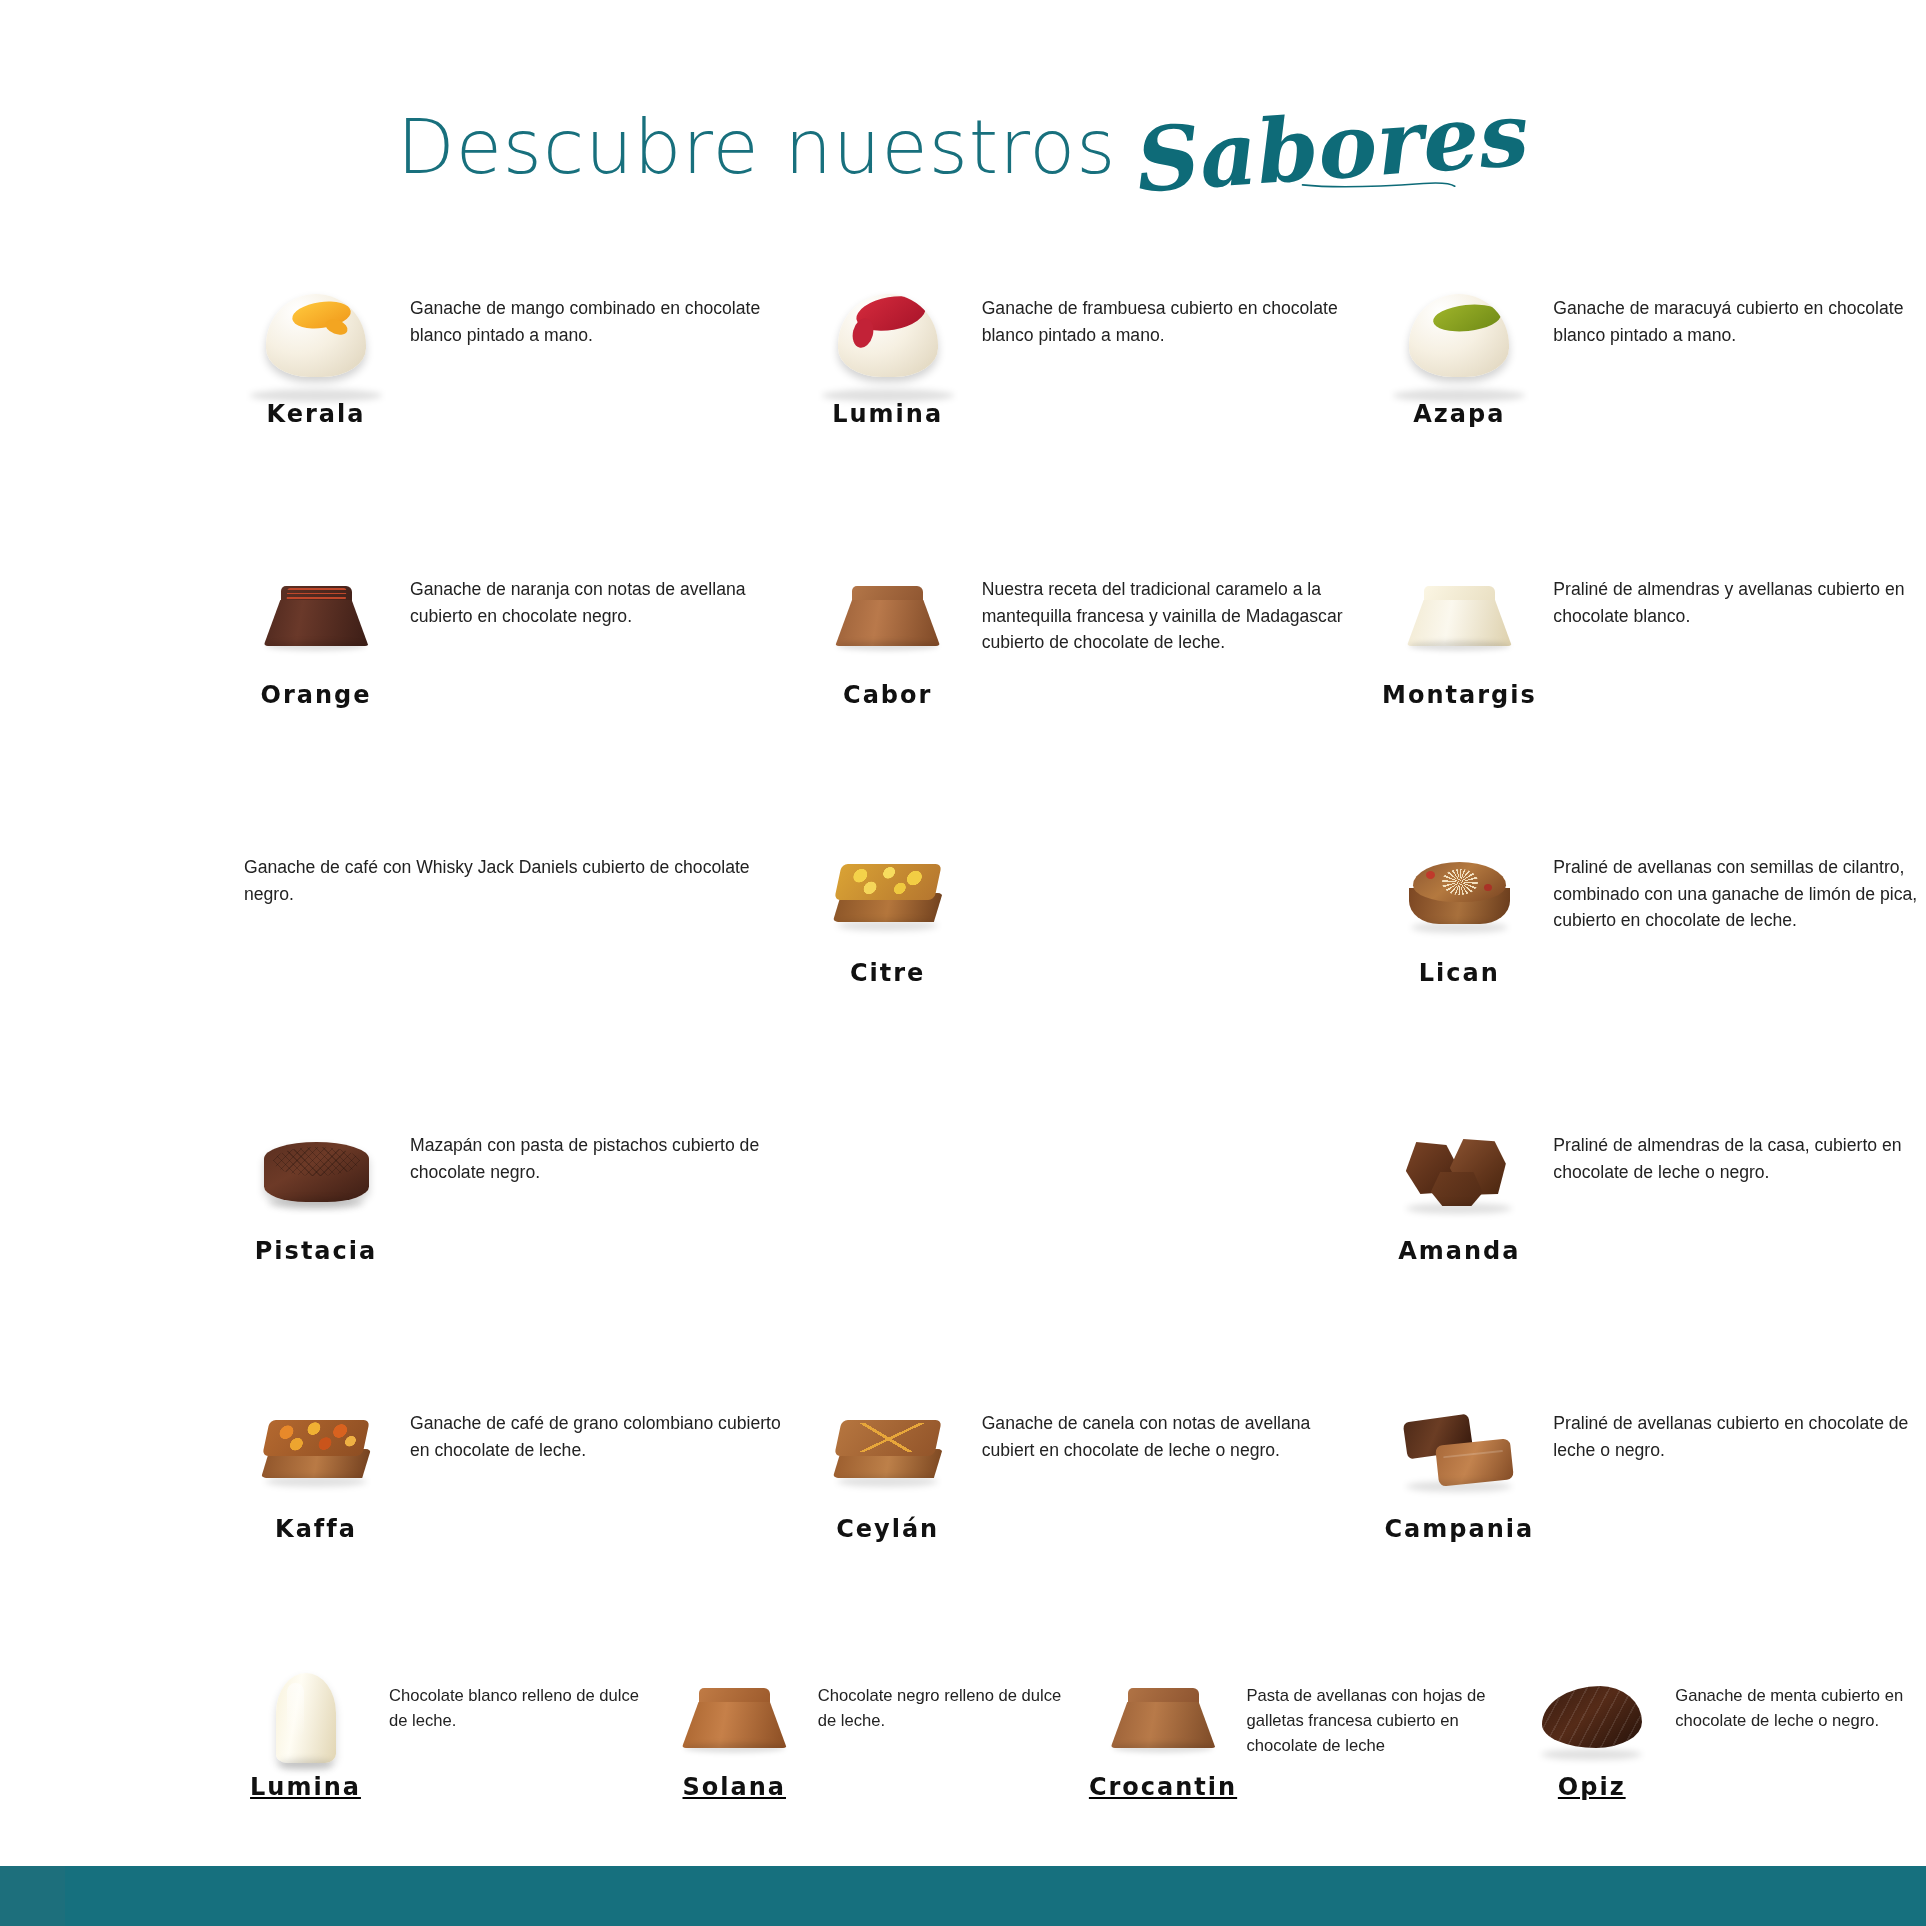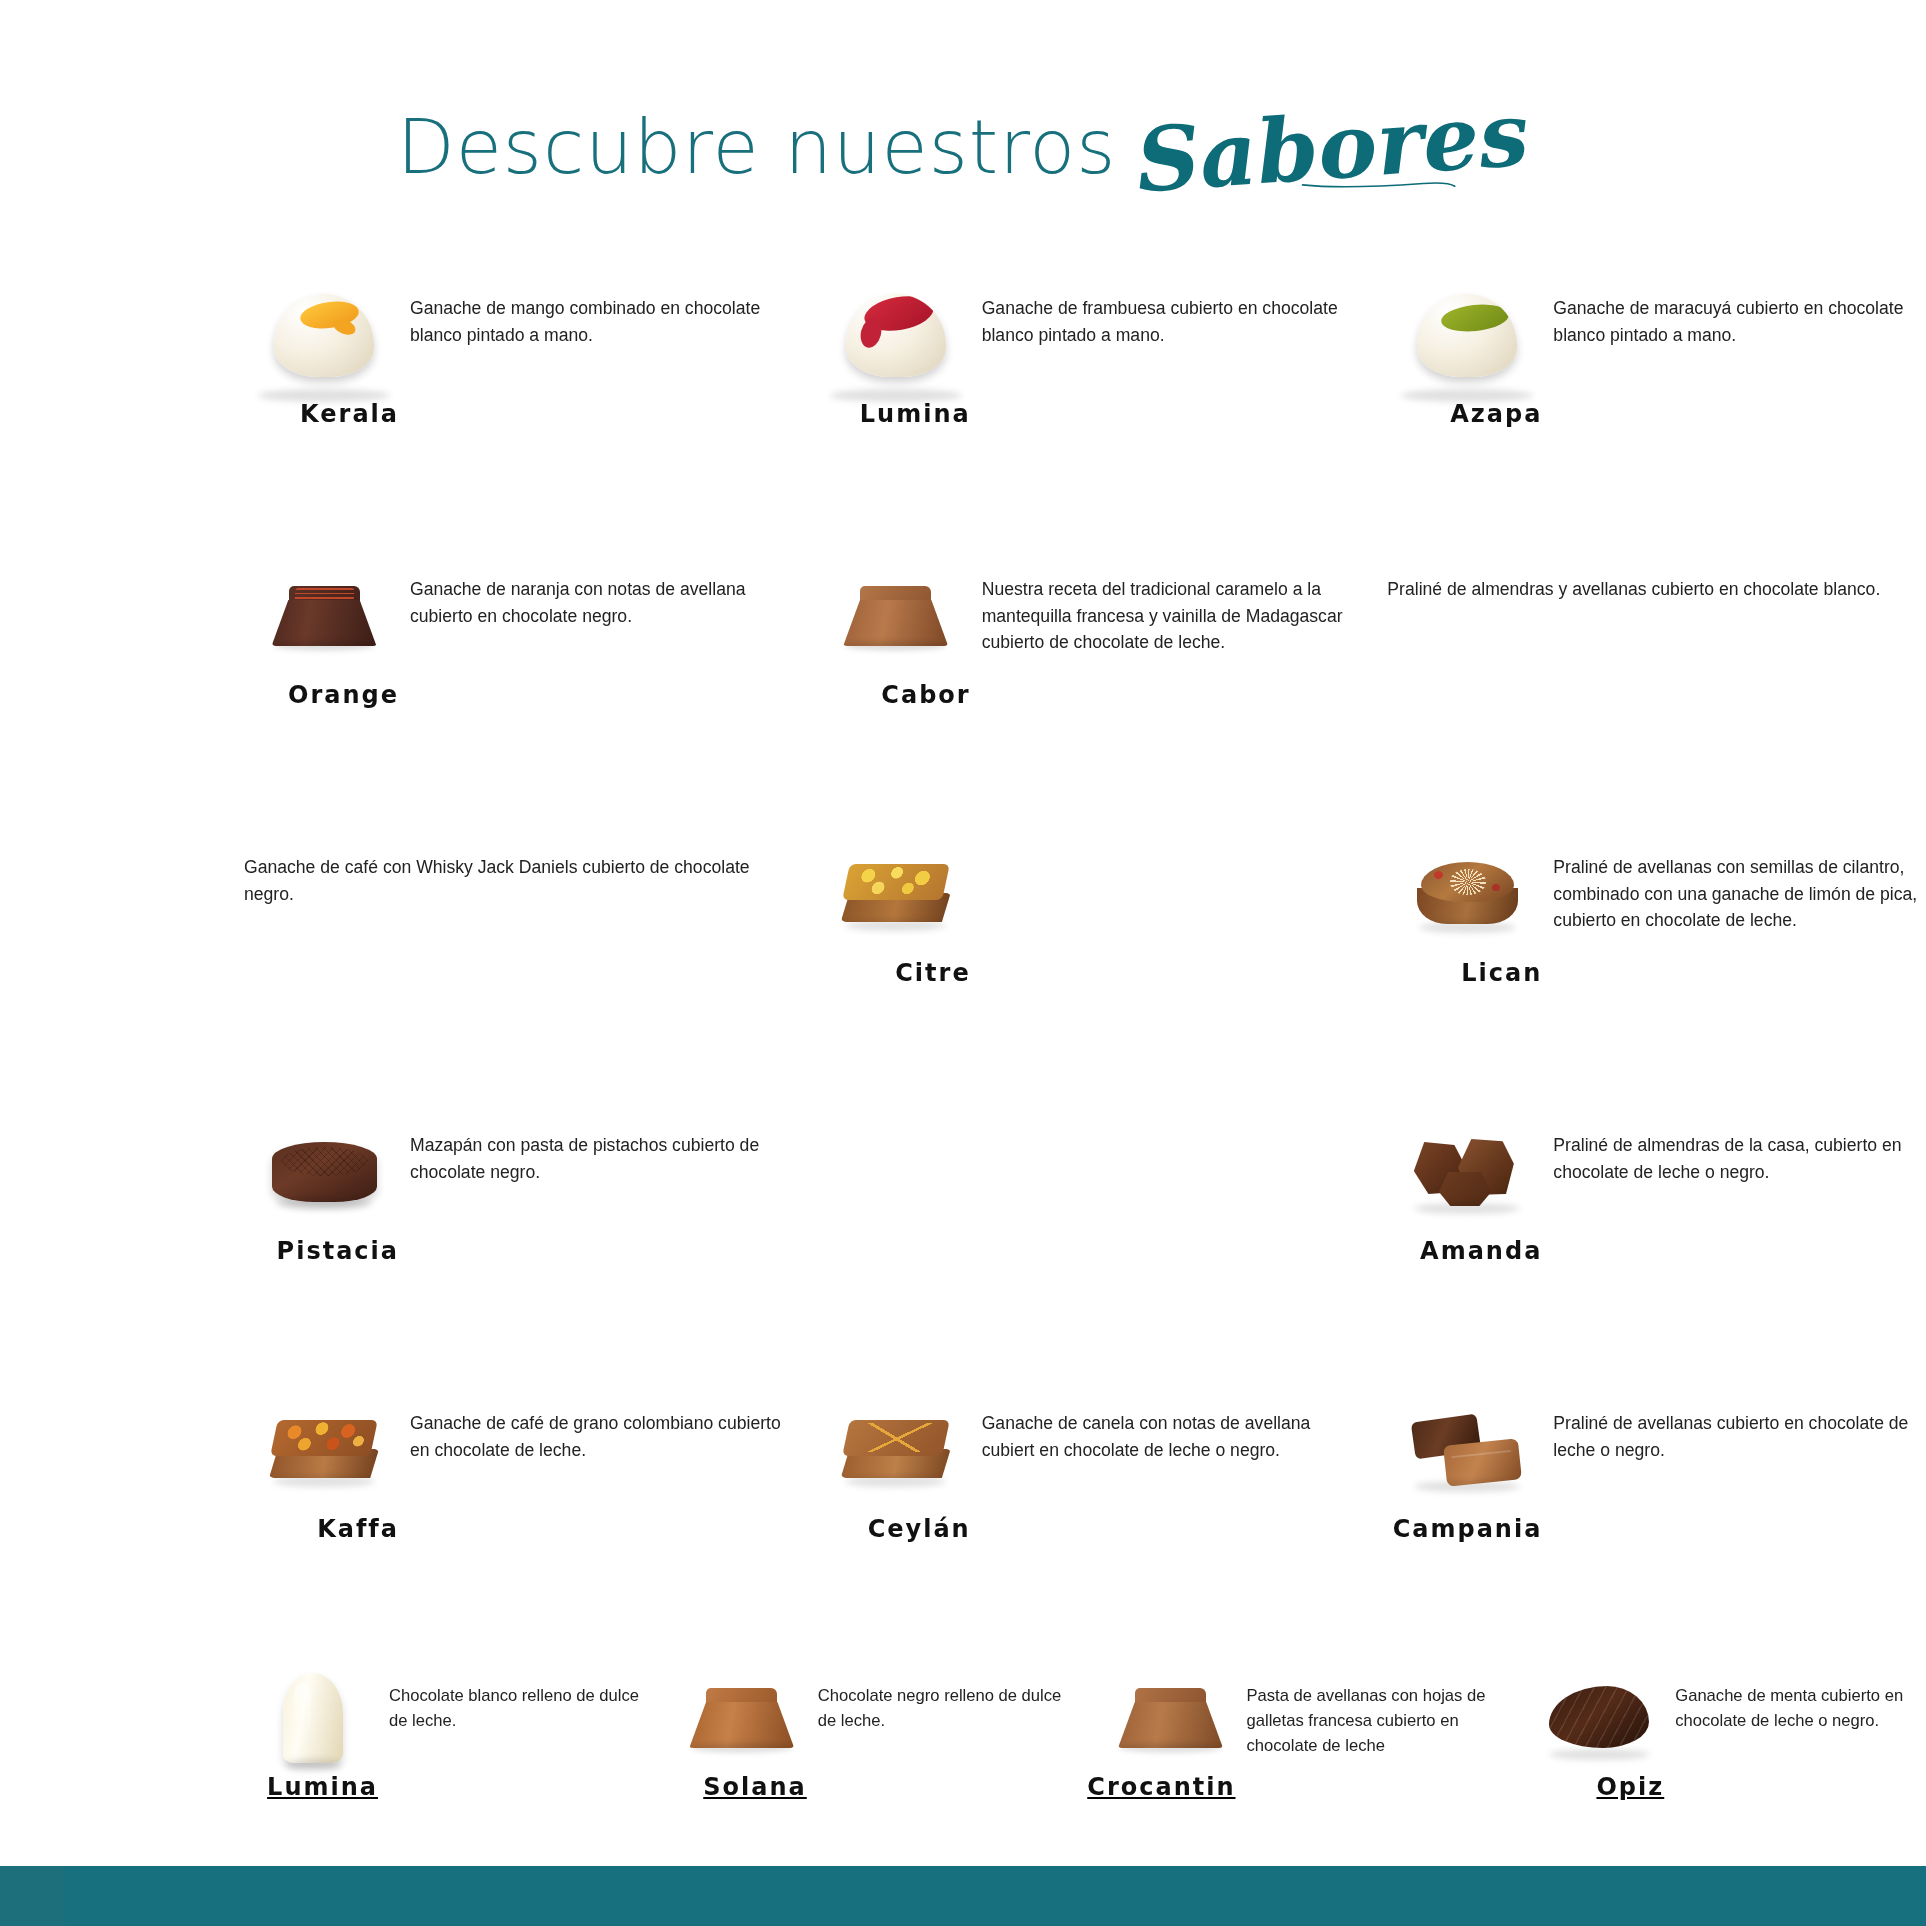--- a/index.html
+++ b/index.html
@@ -78,21 +78,21 @@
     display: flex;
     align-items: flex-start;
     width: 572px;
     box-sizing: border-box;
   }
   .item-figure {
     width: 166px;
     flex: 0 0 166px;
     display: flex;
     flex-direction: column;
-    align-items: flex-end;
+    align-items: center;
     justify-content: flex-start;
   }
   .choc-wrap {
     width: 150px;
     height: 120px;
     position: relative;
     display: flex;
     align-items: center;
     justify-content: center;
   }
@@ -533,20 +533,30 @@
               <div class="body"></div>
               <div class="trap-shadow"></div>
             </div>
           </div>
           <div class="choc-name">Cabor</div>
         </div>
         <div class="item-desc">Nuestra receta del tradicional caramelo a la mantequilla francesa y vainilla de Madagascar cubierto de chocolate de leche.</div>
       </div>
 
       <div class="item">
+        <div class="item-figure">
+          <div class="choc-wrap">
+            <div class="trap trap-mont ch">
+              <div class="top"></div>
+              <div class="body"></div>
+              <div class="trap-shadow"></div>
+            </div>
+          </div>
+          <div class="choc-name">Montargis</div>
+        </div>
         <div class="item-desc">Praliné de almendras y avellanas cubierto en chocolate blanco.</div>
       </div>
     </div>
 
     <div class="row row-3">
       <div class="item">
         <div class="item-desc">Ganache de café con Whisky Jack Daniels cubierto de chocolate negro.</div>
       </div>
 
       <div class="item">

